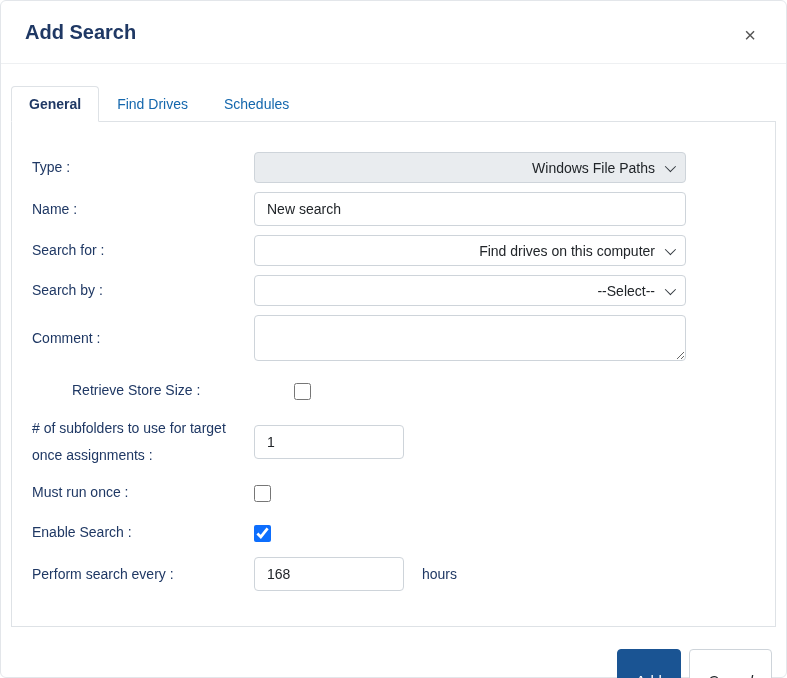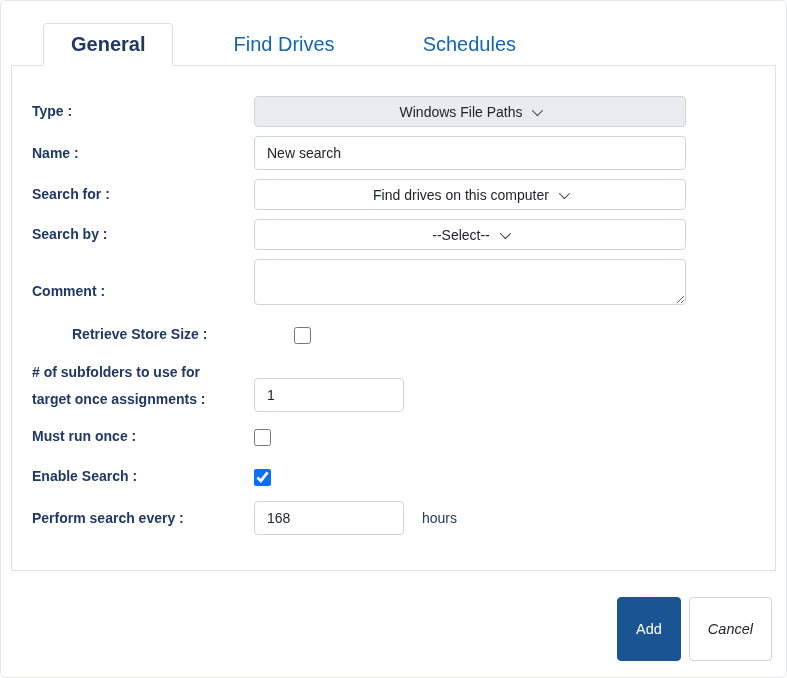--- a/index.html
+++ b/index.html
@@ -41,29 +41,28 @@
     color: #555;
     cursor: pointer;
     padding: 4px 6px;
   }
   
   .tabs {
     display: flex;
     margin: 22px 10px 0 10px;
   }
   .tab {
-    padding: 9px 27px;
-    font-size: 20px;
+    padding: 9px 17px;
+    font-size: 14px;
     color: #1467ad;
     cursor: pointer;
     border: 1px solid transparent;
     border-bottom: none;
     position: relative;
     z-index: 2;
-    margin-left: 32px;
   }
   .tab.active {
     color: #1f3864;
     font-weight: bold;
     background: #fff;
     border: 1px solid #dee2e6;
     border-bottom: 1px solid #fff;
     border-radius: 4px 4px 0 0;
   }
   
@@ -72,40 +71,40 @@
     border: 1px solid #dee2e6;
     padding: 30px 20px 26px 20px;
     flex: 0 0 auto;
   }
   .row {
     display: flex;
     align-items: center;
     margin-bottom: 9px;
     min-height: 31px;
   }
-  .row.align-top { align-items: flex-end; }
+  .row.align-top { align-items: center; }
   .row.gap-lg { margin-top: 14px; margin-left: 40px; }
   .field-label {
     width: 222px;
     flex: 0 0 222px;
-    font-weight: bold;
+    font-weight: normal;
     color: #1f3864;
     font-size: 14px;
     line-height: 1.9;
     padding-right: 14px;
   }
   .select {
     width: 432px;
     height: 31px;
     border: 1px solid #ced4da;
     border-radius: 4px;
     background: #fff;
     display: flex;
     align-items: center;
-    justify-content: center;
+    justify-content: flex-end;
     padding: 6px 12px;
     cursor: pointer;
     font-size: 14px;
     color: #212529;
   }
   .select.disabled { background: #e9ecef; }
   .chev {
     width: 8px;
     height: 8px;
     border-right: 1.8px solid #343a40;
@@ -173,20 +172,24 @@
     color: #212529;
     border: 1px solid #ced4da;
     font-style: italic;
   }
 </style>
 </head>
 <body>
 
 <div class="dialog">
 
+  <div class="dialog-header">
+    <div class="dialog-title">Add Search</div>
+    <button class="close-btn">×</button>
+  </div>
 
   <div class="tabs">
     <div class="tab active">General</div>
     <div class="tab">Find Drives</div>
     <div class="tab">Schedules</div>
   </div>
 
   <div class="panel">
 
     <div class="row">

